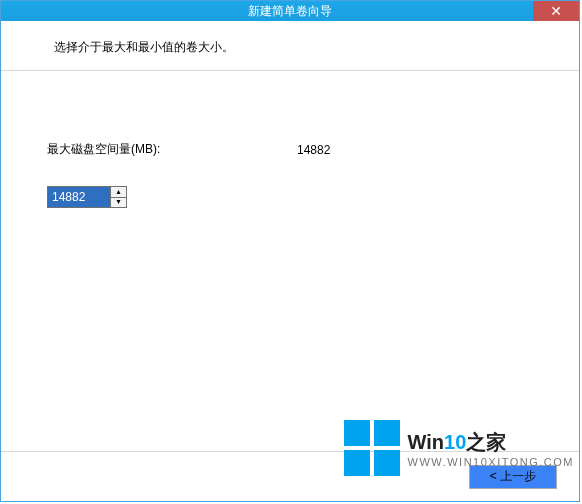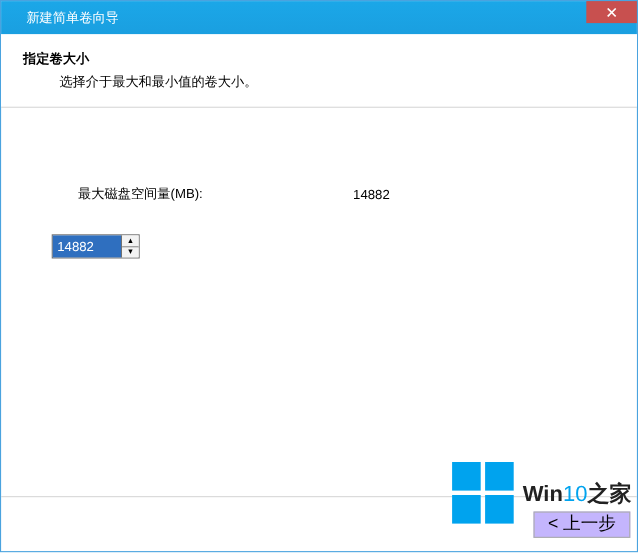--- a/index.html
+++ b/index.html
@@ -1,59 +1,58 @@
 <!DOCTYPE html>
 <html><head>
   <meta charset="utf-8">
   <style>
     * { margin: 0; padding: 0; box-sizing: border-box; font-family: "Microsoft YaHei", "Segoe UI", Tahoma, sans-serif; }
     body { background: #fff; width: 582px; height: 504px; overflow: hidden; position: relative; }
     .wizard { width: 580px; height: 502px; border: 1px solid #4aa3df; display: flex; flex-direction: column; }
-    .titlebar { height: 30px; background: linear-gradient(180deg,#1ba7e8 0%,#1a9fe0 100%); position: relative; display: flex; align-items: center; justify-content: flex-start; padding-left: 23px; }
+    .titlebar { height: 20px; background: linear-gradient(180deg,#1ba7e8 0%,#1a9fe0 100%); position: relative; display: flex; align-items: center; justify-content: center; }
     .title { color: #fff; font-size: 12px; }
     .close-btn { position: absolute; right: 0; top: 0; height: 20px; width: 46px; background: #c8504f; color: #fff; display: flex; align-items: center; justify-content: center; font-size: 12px; cursor: pointer; }
     .close-x { font-size: 14px; line-height: 1; font-family: Arial; }
     .header-area { background: #fff; padding: 14px 20px 14px 20px; }
     .heading { font-size: 12px; font-weight: bold; color: #000; }
     .subheading { font-size: 12px; color: #000; margin: 4px 0 0 33px; }
     .divider { height: 1px; background: #d8d8d8; }
     .content { flex: 1; padding: 70px 46px 0 46px; font-size: 12px; color: #000; }
     .row { display: flex; align-items: center; margin-bottom: 28px; }
-    .label-col { width: 250px; margin-left: 24px; }
+    .label-col { width: 250px; }
     .value-col { font-size: 12px; }
     .underline { text-decoration: underline; }
     .spinner-wrap { display: inline-flex; border: 1px solid #707070; height: 22px; background: #fff; }
     .spinner-input { width: 62px; height: 100%; border: none; outline: none; font-size: 12px; padding: 0 4px; background: #2f6fbf; color: #fff; }
     .spinner-input::selection { background: #2f6fbf; color:#fff; }
     .spinner-btns { display: flex; flex-direction: column; border-left: 1px solid #707070; width: 16px; }
     .spin { flex: 1; display: flex; align-items: center; justify-content: center; background: #f3f3f3; font-size: 8px; line-height: 1; cursor: pointer; color: #000; }
     .spin:first-child { border-bottom: 1px solid #707070; }
     .footer { height: 50px; border-top: 1px solid #d8d8d8; display: flex; align-items: center; justify-content: flex-end; padding: 0 0 0 0; }
-    .btn { height: 24px; min-width: 88px; background: #c4b5fd; border: 1px solid #acacac; font-size: 16px; color: #000; cursor: default; padding: 0 10px; display: inline-flex; align-items: center; justify-content: center; margin-right: 6px; }
+    .btn { height: 24px; min-width: 88px; background: #3b82f6; border: 1px solid #acacac; font-size: 12px; color: #000; cursor: default; padding: 0 10px; display: inline-flex; align-items: center; justify-content: center; margin-right: 22px; }
     .watermark { position: absolute; right: 8px; bottom: 28px; display: flex; align-items: center; gap: 8px; pointer-events: none; }
     .winlogo { width: 56px; height: 56px; display: grid; grid-template-columns: 1fr 1fr; grid-template-rows: 1fr 1fr; gap: 4px; }
     .winlogo div { background: #00a3ee; }
     .wmtext { display: flex; flex-direction: column; }
     .wmmain { font-size: 20px; font-weight: 600; color: #222; }
-    .wmmain b { color:#00a3ee; font-weight: 400; }
+    .wmmain b { color:#00a3ee; font-weight: 700; }
     .wmsub { font-size: 11px; letter-spacing: 1.5px; color: #777; }
   </style>
 </head>
 <body>
 
 <div class="wizard">
   <div class="titlebar">
     <span class="title">新建简单卷向导</span>
     <div class="close-btn">
       <span class="close-x">✕</span>
     </div>
   </div>
 
   <div class="header-area">
-    <div class="heading">指定卷大小</div>
     <div class="subheading">选择介于最大和最小值的卷大小。</div>
   </div>
   <div class="divider"></div>
 
   <div class="content">
     <div class="row">
       <div class="label-col">最大磁盘空间量(MB):</div>
       <div class="value-col">14882</div>
     </div>
     <div class="row">
@@ -82,14 +81,15 @@
   <div class="winlogo">
     <div></div>
       <div></div>
       <div></div>
       <div></div>
   </div>
   <div class="wmtext">
     <div class="wmmain">
       <span>Win</span><b>10</b><span>之家</span>
     </div>
+    <div class="wmsub">WWW.WIN10XITONG.COM</div>
   </div>
 </div>
 
 </body></html>

